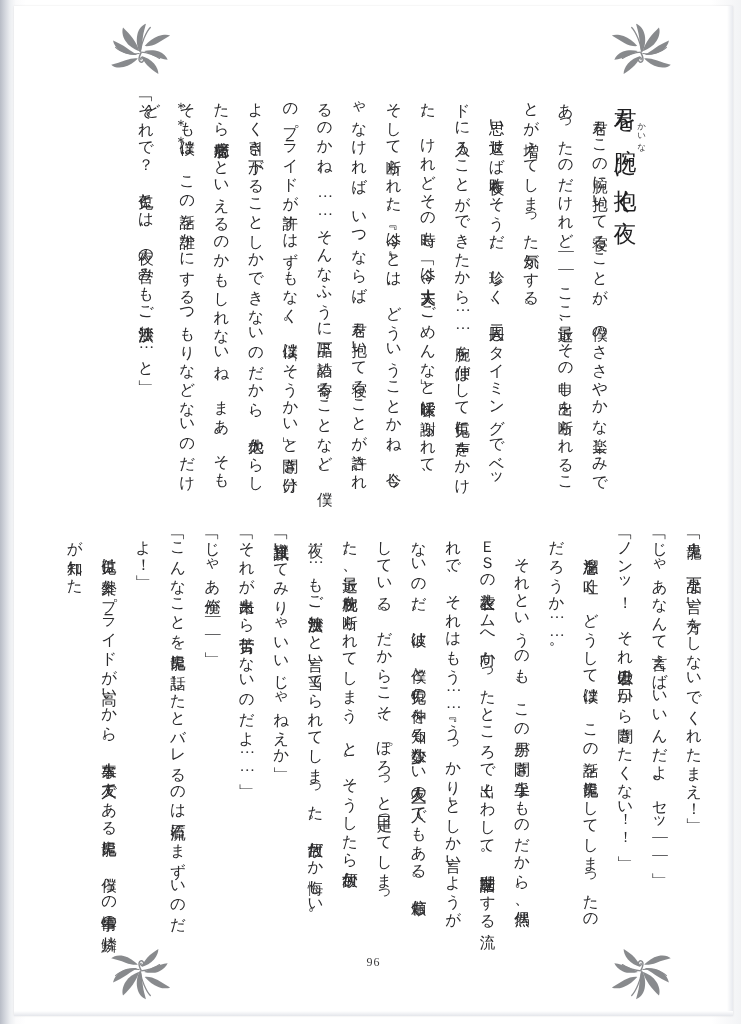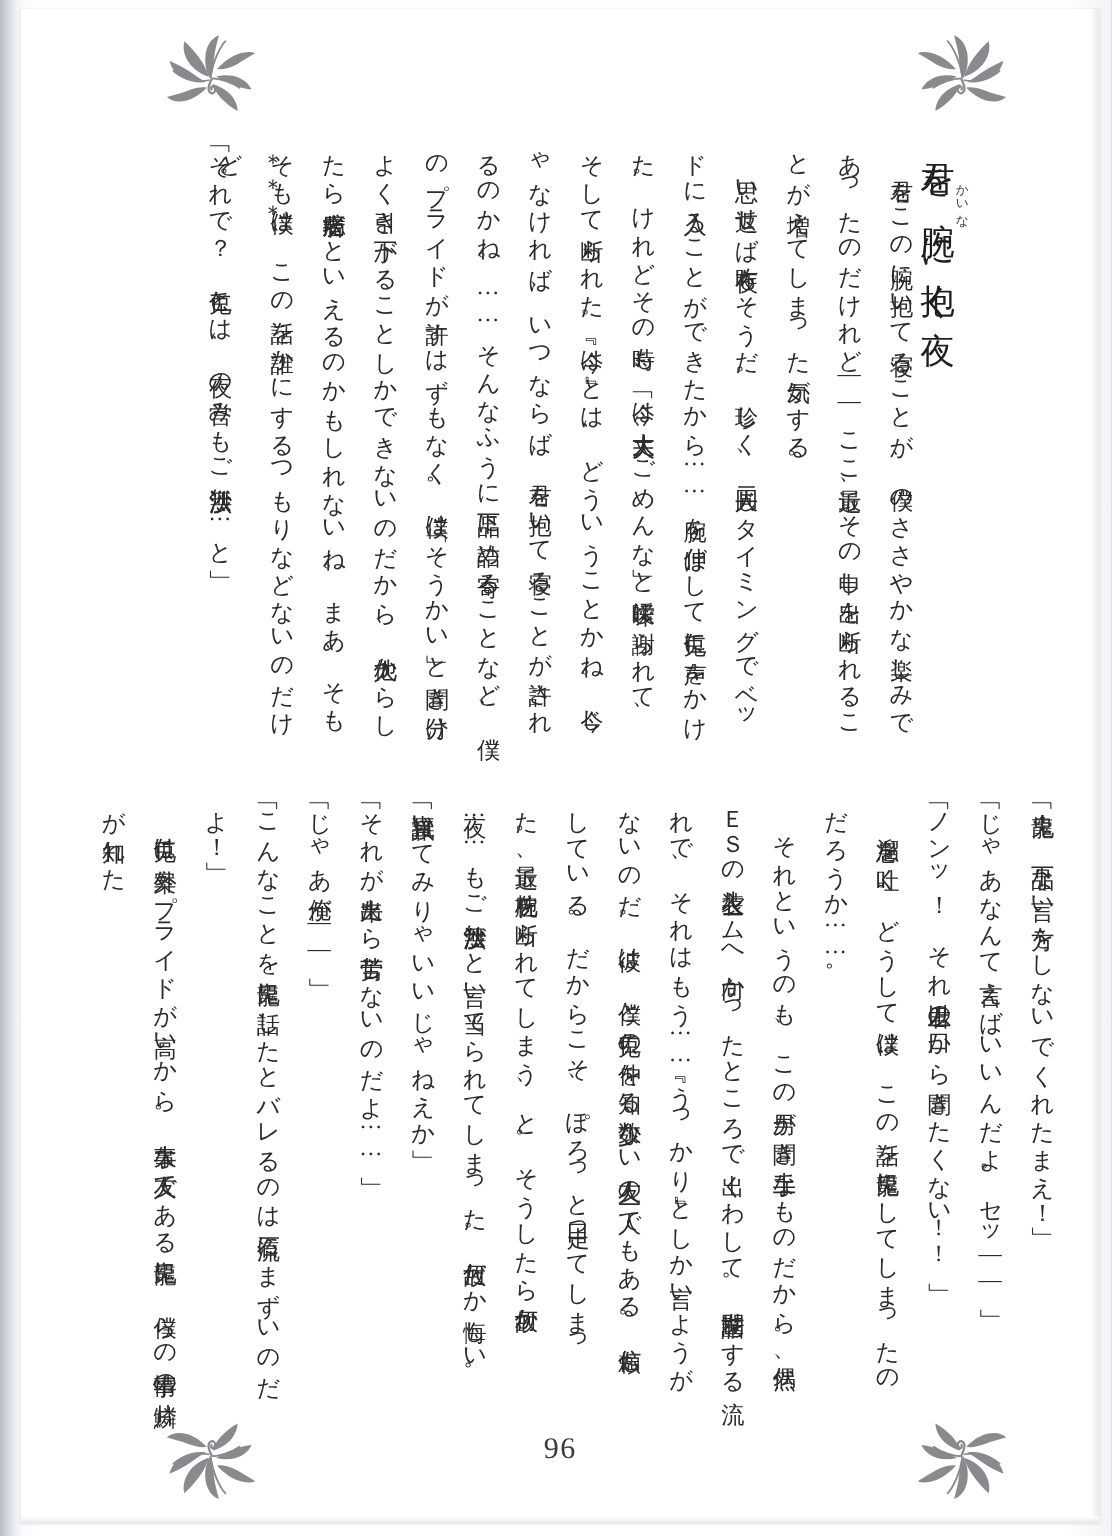--- a/index.html
+++ b/index.html
@@ -140,21 +140,21 @@
   }
 
   
   #page-number {
     position: absolute;
     left: 0;
     right: 0;
     top: 949px;
     text-align: center;
     font-family: "Liberation Serif", "DejaVu Serif", serif;
-    font-size: 20px;
+    font-size: 12px;
     color: #3a3a3c;
     letter-spacing: 1px;
   }
 </style>
 </head>
 <body>
 
 <div id="page-root">
   <div id="paper">
 

